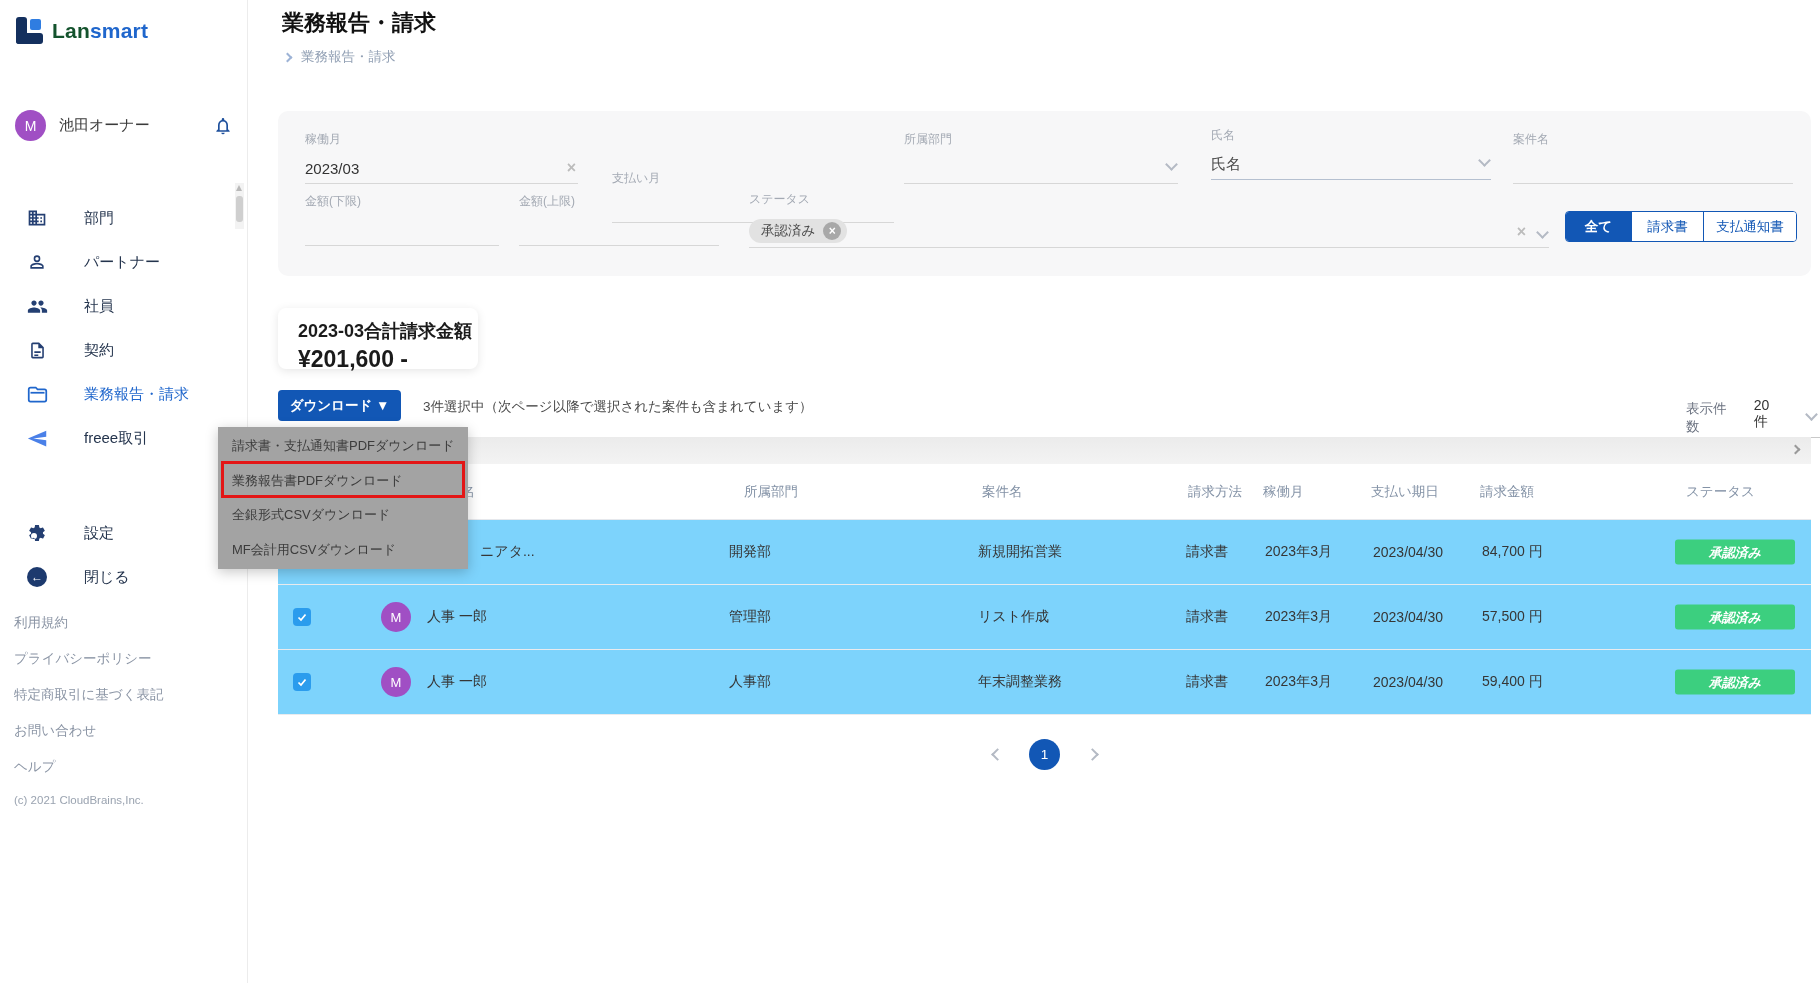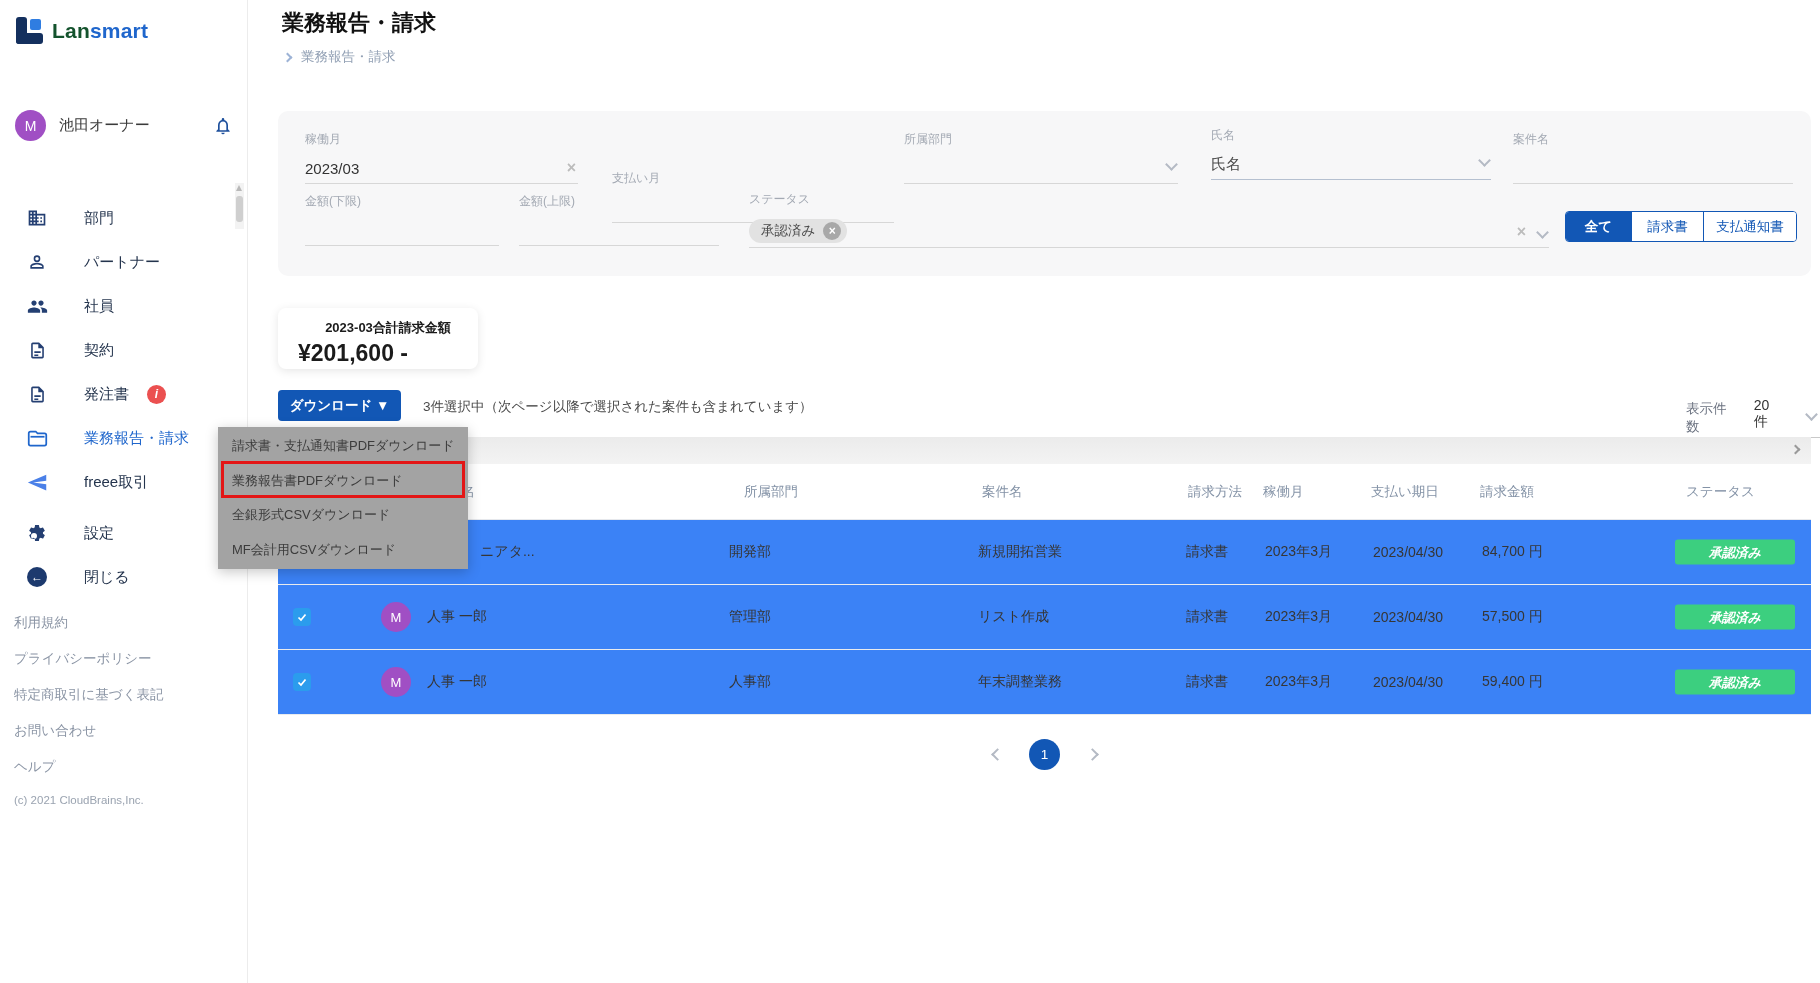--- a/index.html
+++ b/index.html
@@ -62,36 +62,36 @@
   .clear-x { font-size:16px; font-weight:bold; color:#bcbcbc; line-height:1; cursor:pointer; }
   .chip { display:inline-flex; align-items:center; gap:8px; background:#e2e2e2; border-radius:14px; padding:3px 6px 3px 12px; font-size:13.5px; color:#4a4a4a; }
   .chip-x { width:18px; height:18px; border-radius:50%; background:#a8a8a8; color:#fff; font-size:12px; font-weight:bold; display:flex; align-items:center; justify-content:center; cursor:pointer; }
   .tab-group { position:absolute; left:1287px; top:100px; display:flex; height:31px; border:1px solid #1257b5; border-radius:4px; overflow:hidden; background:#fff; }
   .tab-btn { display:flex; align-items:center; justify-content:center; font-size:13.5px; color:#1257b5; background:#fff; cursor:pointer; border-right:1px solid #1257b5; }
   .tab-btn:last-child { border-right:none; }
   .tab-btn.sel { background:#1257b5; color:#fff; font-weight:bold; }
 
   
   .summary-card { position:absolute; left:278px; top:308px; width:200px; height:61px; background:#fff; border-radius:8px; box-shadow:0 2px 10px rgba(0,0,0,.10); padding:11px 0 0 20px; }
-  .summary-title { font-size:13px; font-weight:bold; color:#1b1b1b;text-align:center; }
+  .summary-title { font-size:18px; font-weight:bold; color:#1b1b1b; }
   .summary-amount { font-size:23px; font-weight:bold; color:#1b1b1b; margin-top:3px; }
   .dl-btn { position:absolute; left:278px; top:390px; width:123px; height:31px; background:#1257b5; border-radius:4px; color:#fff; font-size:13.5px; font-weight:bold; display:flex; align-items:center; justify-content:center; cursor:pointer; }
   .sel-note { position:absolute; left:423px; top:398px; font-size:13.5px; color:#4a4a4a; }
   .page-size { position:absolute; left:1686px; top:397px; display:flex; align-items:center; gap:12px; }
   .ps-label { font-size:13.5px; color:#6b7280; }
   .ps-select { display:flex; align-items:center; gap:24px; border-bottom:1px solid #c9c9c9; padding:0 4px 6px 2px; cursor:pointer; }
   .ps-value { font-size:14px; color:#333; }
 
   
   .table-wrap { position:absolute; left:278px; top:437px; width:1533px; }
   .t-band { position:relative; height:27px; background:linear-gradient(#ebebeb,#f3f3f3); }
   .t-band .chev { position:absolute; right:12px; top:9px; border-color:#9a9a9a; width:7px; height:7px; }
   .t-header { position:relative; height:56px; border-bottom:1px solid #e6e8ec; }
   .t-header span { position:absolute; top:50%; transform:translateY(-50%); font-size:13.5px; color:#8392a6; white-space:nowrap; }
-  .t-row { position:relative; height:65px; border-bottom:1px solid #e9ebee; cursor:pointer; background:#3b82f6; }
+  .t-row { position:relative; height:65px; border-bottom:1px solid #e9ebee; cursor:pointer; background:#7dd3fc; }
   .cell { position:absolute; top:50%; transform:translateY(-50%); font-size:14px; color:#363636; white-space:nowrap; }
   .checkbox { left:15px; width:18px; height:18px; background:#2b9ced; border-radius:4px; display:flex; align-items:center; justify-content:center; cursor:pointer; }
   .row-avatar { left:103px; width:30px; height:30px; border-radius:50%; background:#a04fc4; color:#fff; font-size:13px; display:flex; align-items:center; justify-content:center; }
   .c-name { left:149px; } .r0 .c-name span { margin-left:53px; display:inline-block; }
   .c-dept { left:451px; } .c-proj { left:700px; } .c-method { left:908px; }
   .c-month { left:987px; } .c-due { left:1095px; } .c-amount { left:1204px; }
   .c-status { left:1397px; width:120px; height:25px; background:#3ccf7f; border-radius:3px; display:flex; align-items:center; justify-content:center; }
   .c-status span { color:#fff; font-size:13px; font-weight:bold; font-style:italic; }
   .h-name { left:170px; } .h-dept { left:466px; } .h-proj { left:704px; } .h-method { left:910px; }
   .h-month { left:985px; } .h-due { left:1093px; } .h-amount { left:1202px; } .h-status { left:1408px; }
@@ -156,29 +156,20 @@
         <span class="nav-label">社員</span>
       </div>
       <div class="nav-item">
         <span class="nav-icon">
             <svg width="19" height="19" viewBox="0 0 24 24">
               <path d="M14 2H6a2 2 0 00-2 2v16a2 2 0 002 2h12a2 2 0 002-2V8l-6-6zm4 18H6V4h7v5h5v11zM8 13h8v2H8zm0 4h5v2H8z" fill="#243f72"></path>
             </svg>
           </span>
         <span class="nav-label">契約</span>
       </div>
-      <div class="nav-item">
-        <span class="nav-icon">
-            <svg width="19" height="19" viewBox="0 0 24 24">
-              <path d="M14 2H6a2 2 0 00-2 2v16a2 2 0 002 2h12a2 2 0 002-2V8l-6-6zm4 18H6V4h7v5h5v11zM8 13h8v2H8zm0 4h5v2H8z" fill="#243f72"></path>
-            </svg>
-          </span>
-        <span class="nav-label">発注書</span>
-        <span class="nav-badge">i</span>
-      </div>
       <div class="nav-item active">
         <span class="nav-icon">
             <svg width="21" height="21" viewBox="0 0 24 24">
               <path d="M10 4H4a2 2 0 00-2 2v12a2 2 0 002 2h16a2 2 0 002-2V8a2 2 0 00-2-2h-8l-2-2z" fill="none" stroke="#1f66cc" stroke-width="2"></path>
               <path d="M4 10h16" stroke="#1f66cc" stroke-width="2"></path>
             </svg>
           </span>
         <span class="nav-label">業務報告・請求</span>
       </div>
       <div class="nav-item">

